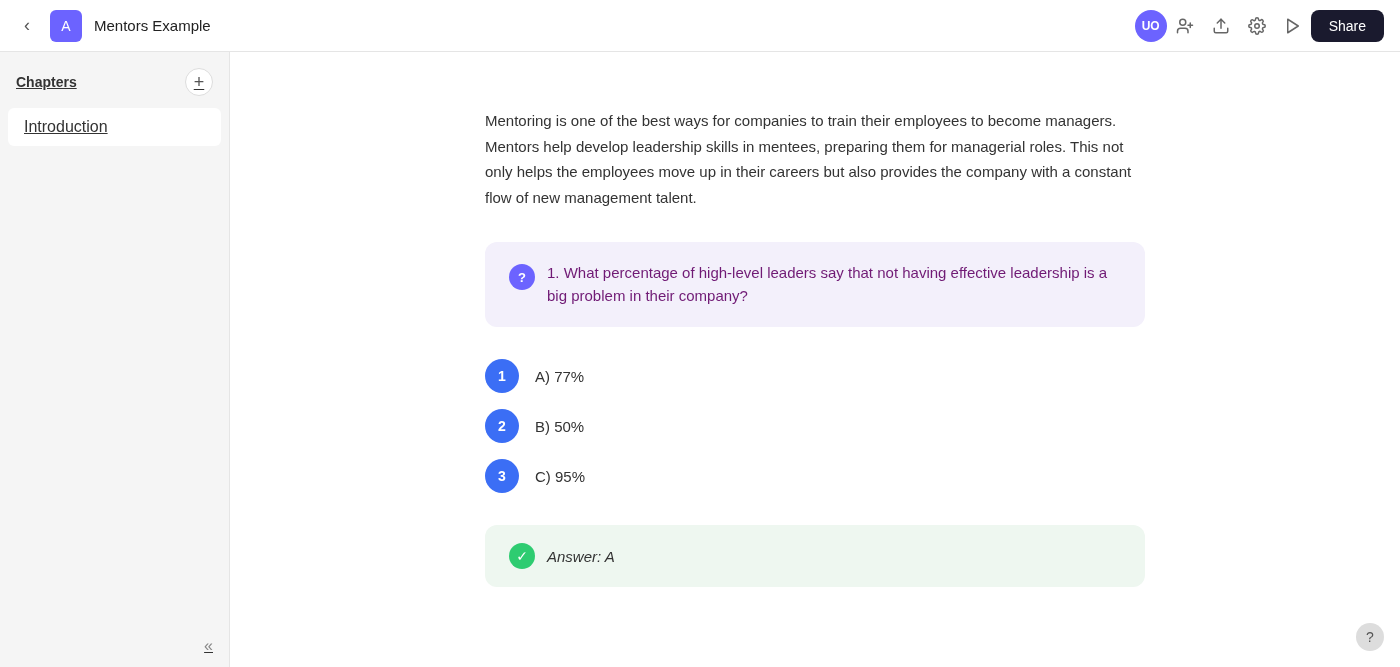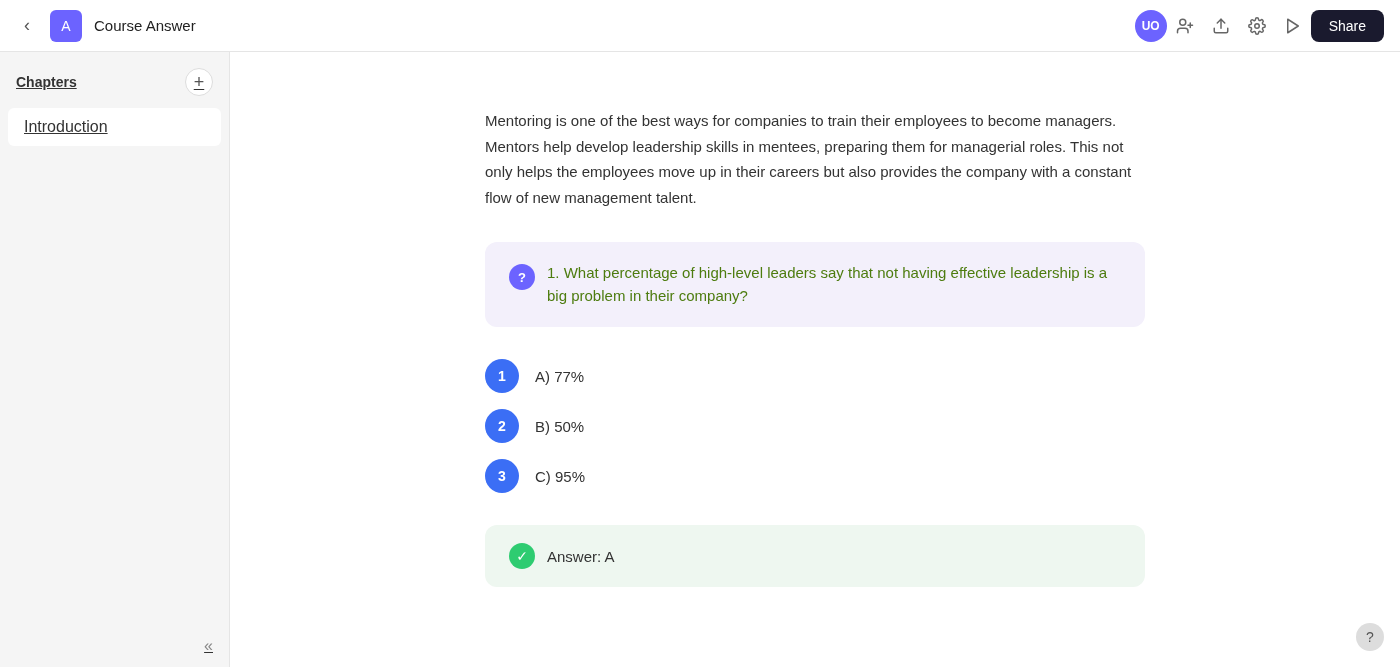--- a/index.html
+++ b/index.html
@@ -86,21 +86,21 @@
       background: #f3f0fb; border-radius: 12px;
       padding: 20px 24px; max-width: 660px; margin: 0 auto 32px auto;
       display: flex; align-items: flex-start; gap: 12px;
     }
     .question-icon {
       width: 26px; height: 26px; border-radius: 50%; background: #6c63ff;
       color: #fff; font-size: 13px; font-weight: 700;
       display: flex; align-items: center; justify-content: center; flex-shrink: 0;
       margin-top: 2px;
     }
-    .question-text { font-size: 15px; color: #4d7c0f; line-height: 1.5; }
+    .question-text { font-size: 15px; color: #701a75; line-height: 1.5; }
 
     
     .options-list { max-width: 660px; margin: 0 auto 32px auto; display: flex; flex-direction: column; gap: 16px; }
     .option-item { display: flex; align-items: center; gap: 16px; cursor: pointer; }
     .option-num {
       width: 34px; height: 34px; border-radius: 50%; background: #3b6ef5;
       color: #fff; font-size: 14px; font-weight: 600;
       display: flex; align-items: center; justify-content: center; flex-shrink: 0;
     }
     .option-label { font-size: 15px; color: #333; }
@@ -109,21 +109,21 @@
     .answer-card {
       background: #eef7f0; border-radius: 12px;
       padding: 18px 24px; max-width: 660px; margin: 0 auto;
       display: flex; align-items: center; gap: 12px;
     }
     .answer-icon {
       width: 26px; height: 26px; border-radius: 50%; background: #2ecc71;
       color: #fff; font-size: 14px;
       display: flex; align-items: center; justify-content: center; flex-shrink: 0;
     }
-    .answer-text { font-size: 15px; color: #333; }
+    .answer-text { font-size: 15px; color: #333; font-style: italic; }
 
     
     .content-area::-webkit-scrollbar { width: 6px; }
     .content-area::-webkit-scrollbar-thumb { background: #ccc; border-radius: 3px; }
 
     
     .help-btn {
       position: fixed; bottom: 16px; right: 16px;
       width: 28px; height: 28px; border-radius: 50%; background: #ddd;
       border: none; cursor: pointer; font-size: 14px; color: #555;
@@ -132,21 +132,21 @@
   </style>
 </head>
 <body>
 
 <div class="topbar">
   <div class="topbar-left">
     <button class="topbar-nav-btn">‹</button>
     <div class="course-icon">
       <span>A</span>
     </div>
-    <span class="course-title">Course Answer</span>
+    <span class="course-title">Mentors Example</span>
   </div>
   <div class="topbar-right">
     <button class="avatar-btn">UO</button>
     <button class="icon-btn" title="Add user">
       <svg width="18" height="18" viewBox="0 0 24 24" fill="none" stroke="currentColor" stroke-width="2" stroke-linecap="round" stroke-linejoin="round">
         <path d="M16 21v-2a4 4 0 0 0-4-4H6a4 4 0 0 0-4 4v2"></path>
           <circle cx="9" cy="7" r="4"></circle>
           <line x1="19" y1="8" x2="19" y2="14"></line>
           <line x1="22" y1="11" x2="16" y2="11"></line>
       </svg>

